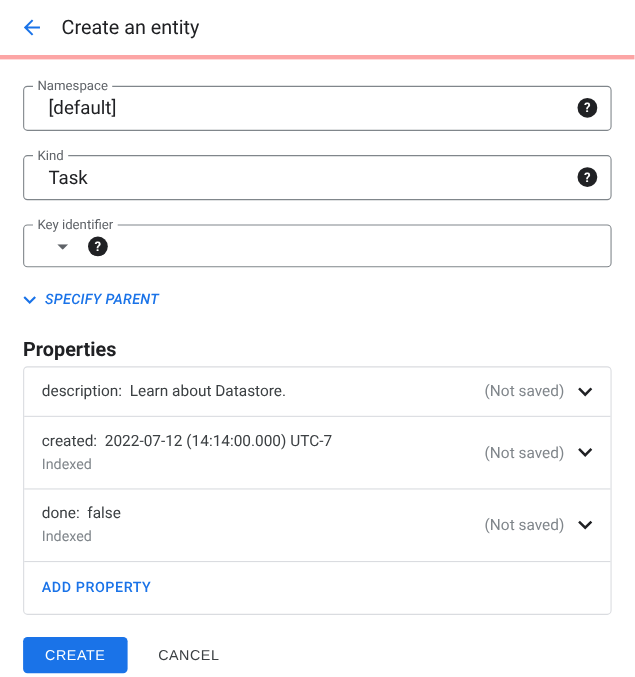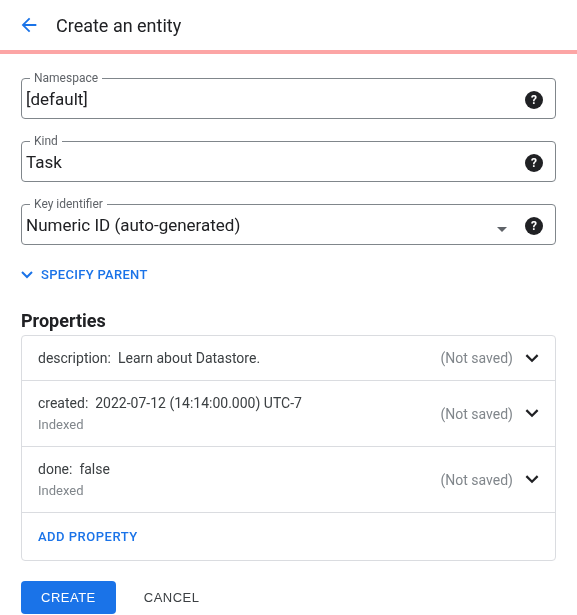--- a/index.html
+++ b/index.html
@@ -28,24 +28,24 @@
       font-weight: 400;
       color: #202124;
     }
     .form-area {
       padding: 24px 21px 20px 21px;
     }
     .field {
       position: relative;
       border: 1px solid #80868b;
       border-radius: 4px;
-      padding: 10px 12px 9px 4px;
+      padding: 10px 12px 9px 22px;
       margin-bottom: 22px;
       display: flex;
-      align-items: flex-end;
+      align-items: flex-start;
     }
     .field-label {
       position: absolute;
       top: -8px;
       left: 8px;
       background: #fff;
       padding: 0 4px;
       font-size: 12px;
       color: #5f6368;
     }
@@ -75,20 +75,21 @@
     .specify-parent {
       display: flex;
       align-items: center;
       gap: 8px;
       color: #1a73e8;
       font-size: 13px;
       font-weight: 500;
       letter-spacing: 0.3px;
       cursor: pointer;
       margin-bottom: 28px;
+      font-style: italic;
     }
     .section-title {
       font-size: 18px;
       font-weight: 700;
       margin-bottom: 4px;
       color: #202124;
     }
     .properties-list {
       border: 1px solid #dadce0;
       border-radius: 4px;
@@ -181,21 +182,20 @@
   </div>
 
   <div class="field">
     <span class="field-label">Kind</span>
     <span class="field-value">Task</span>
     <span class="help-icon">?</span>
   </div>
 
   <div class="field">
     <span class="field-label">Key identifier</span>
-    <span class="field-value">Numeric ID (auto-generated)</span>
     <span class="dropdown-arrow">
       <svg width="10" height="5" viewBox="0 0 10 5">
           <path d="M0 0l5 5 5-5z" fill="#5f6368"></path>
         </svg>
     </span>
     <span class="help-icon">?</span>
   </div>
 
   <div class="specify-parent">
     <svg width="12" height="8" viewBox="0 0 12 8">

